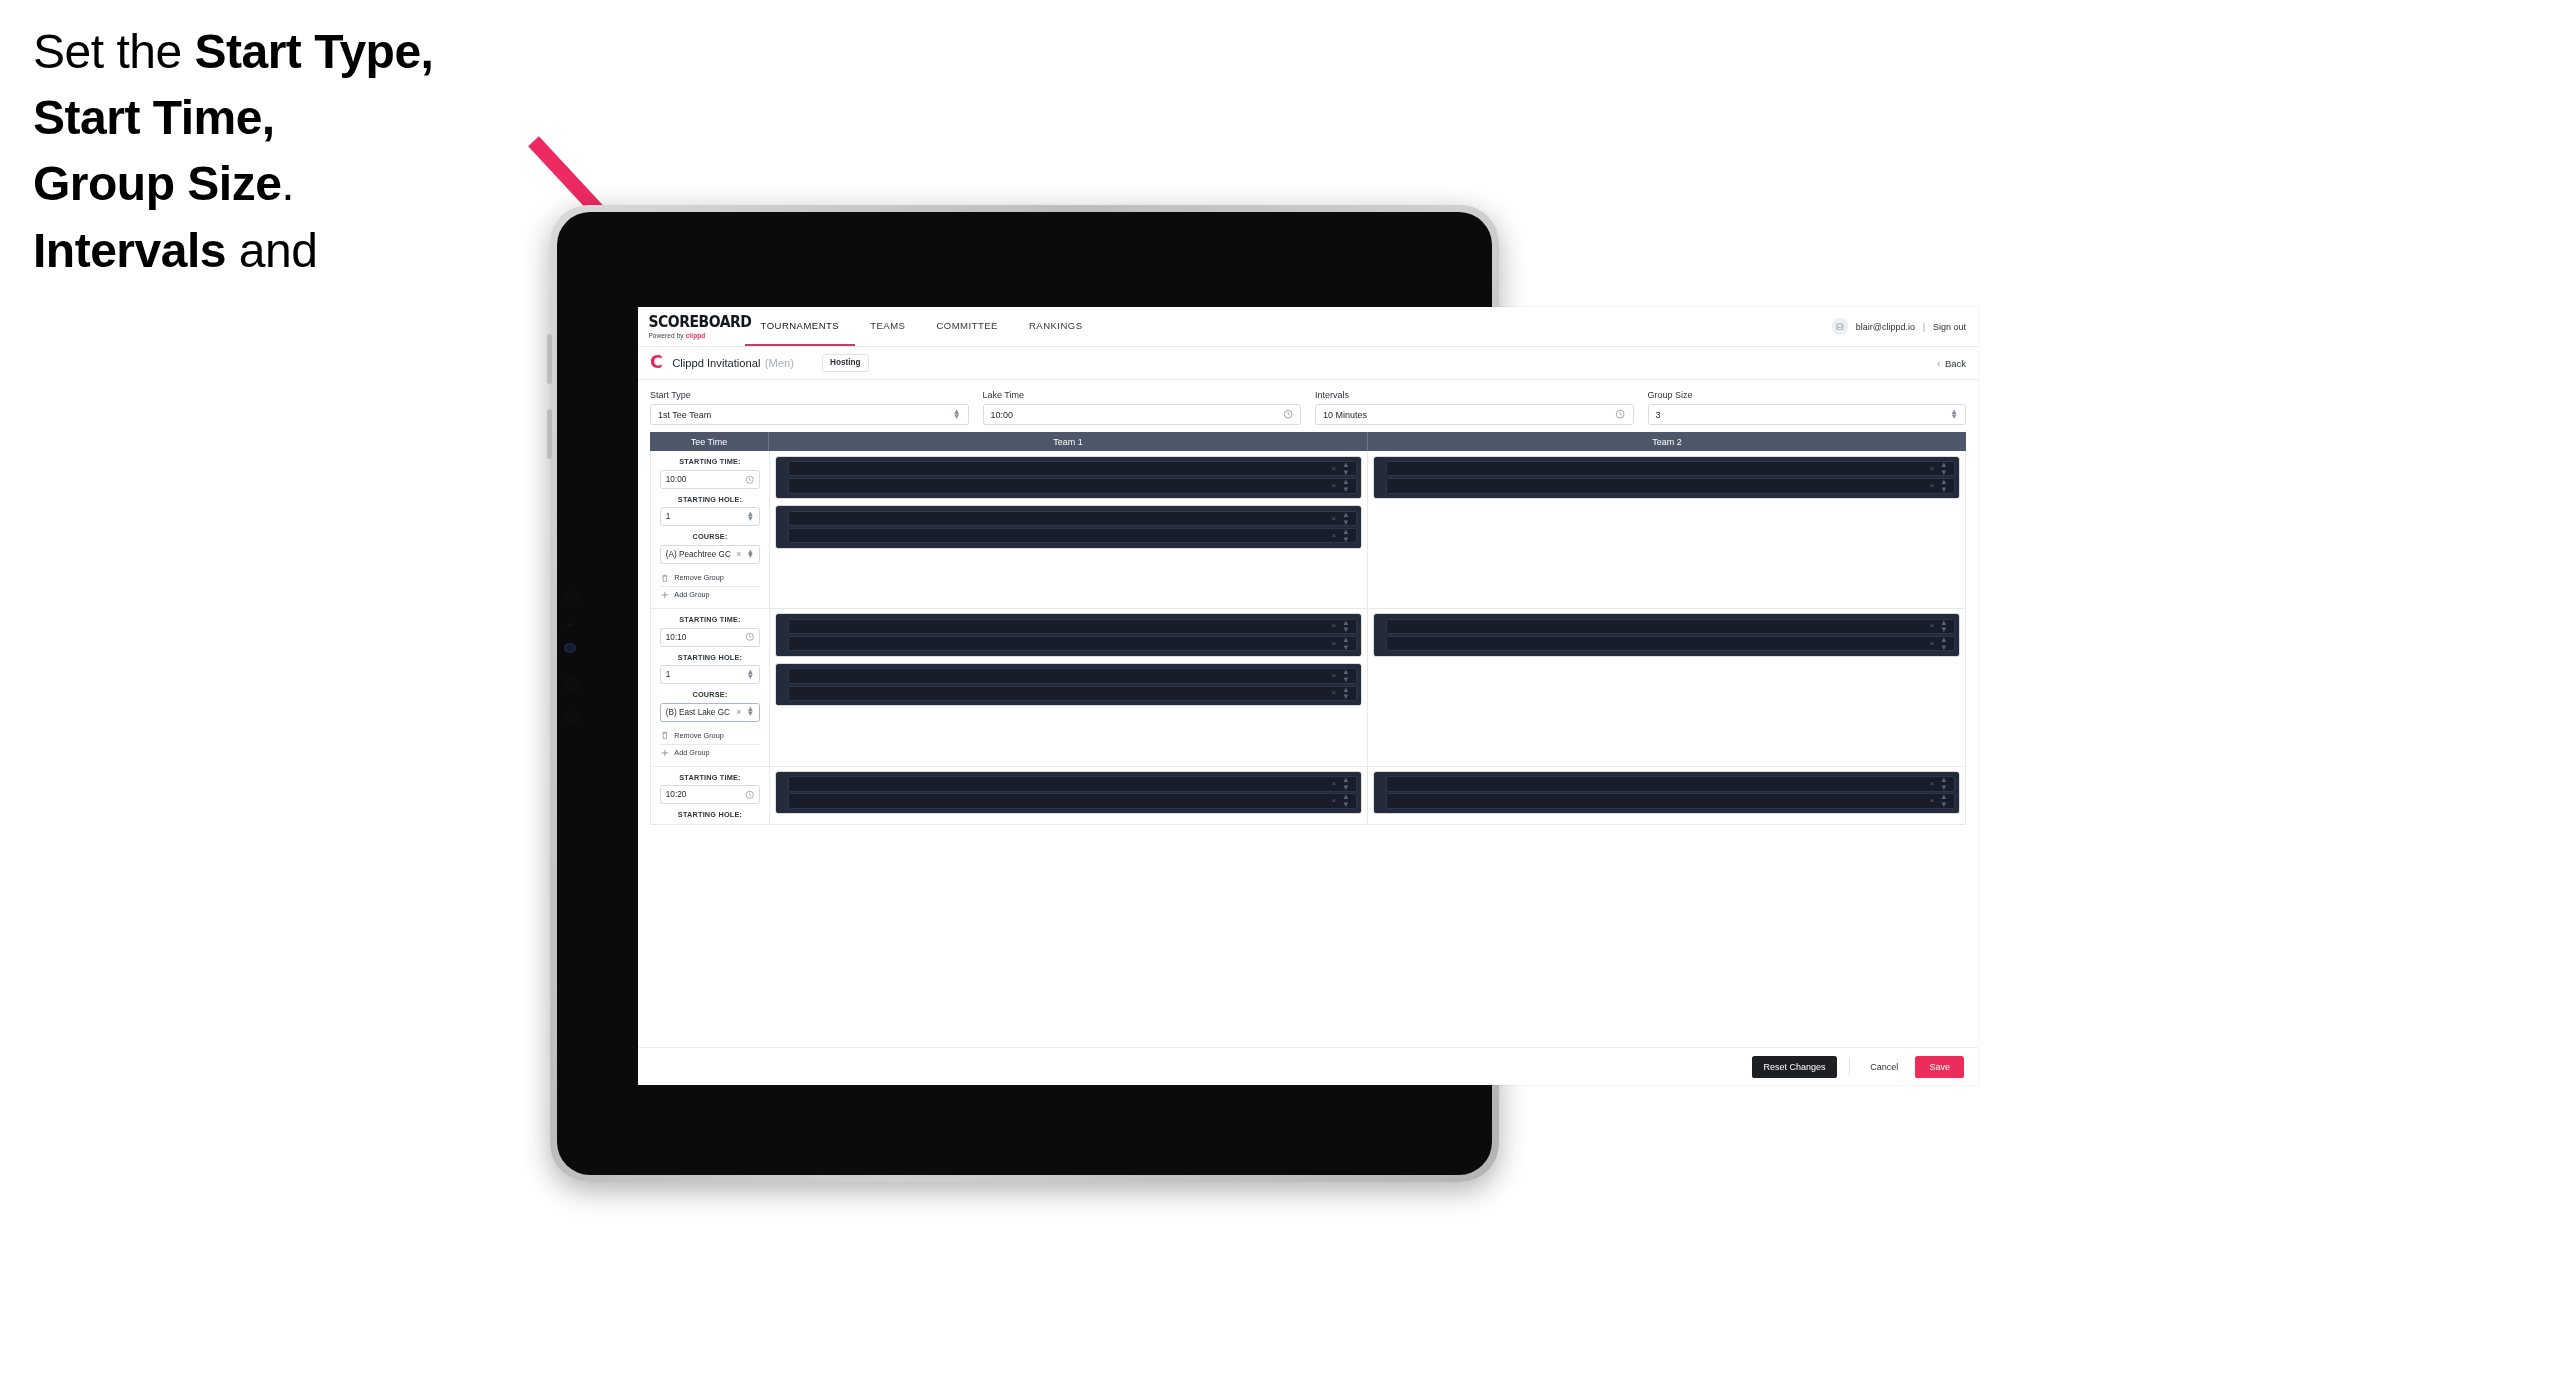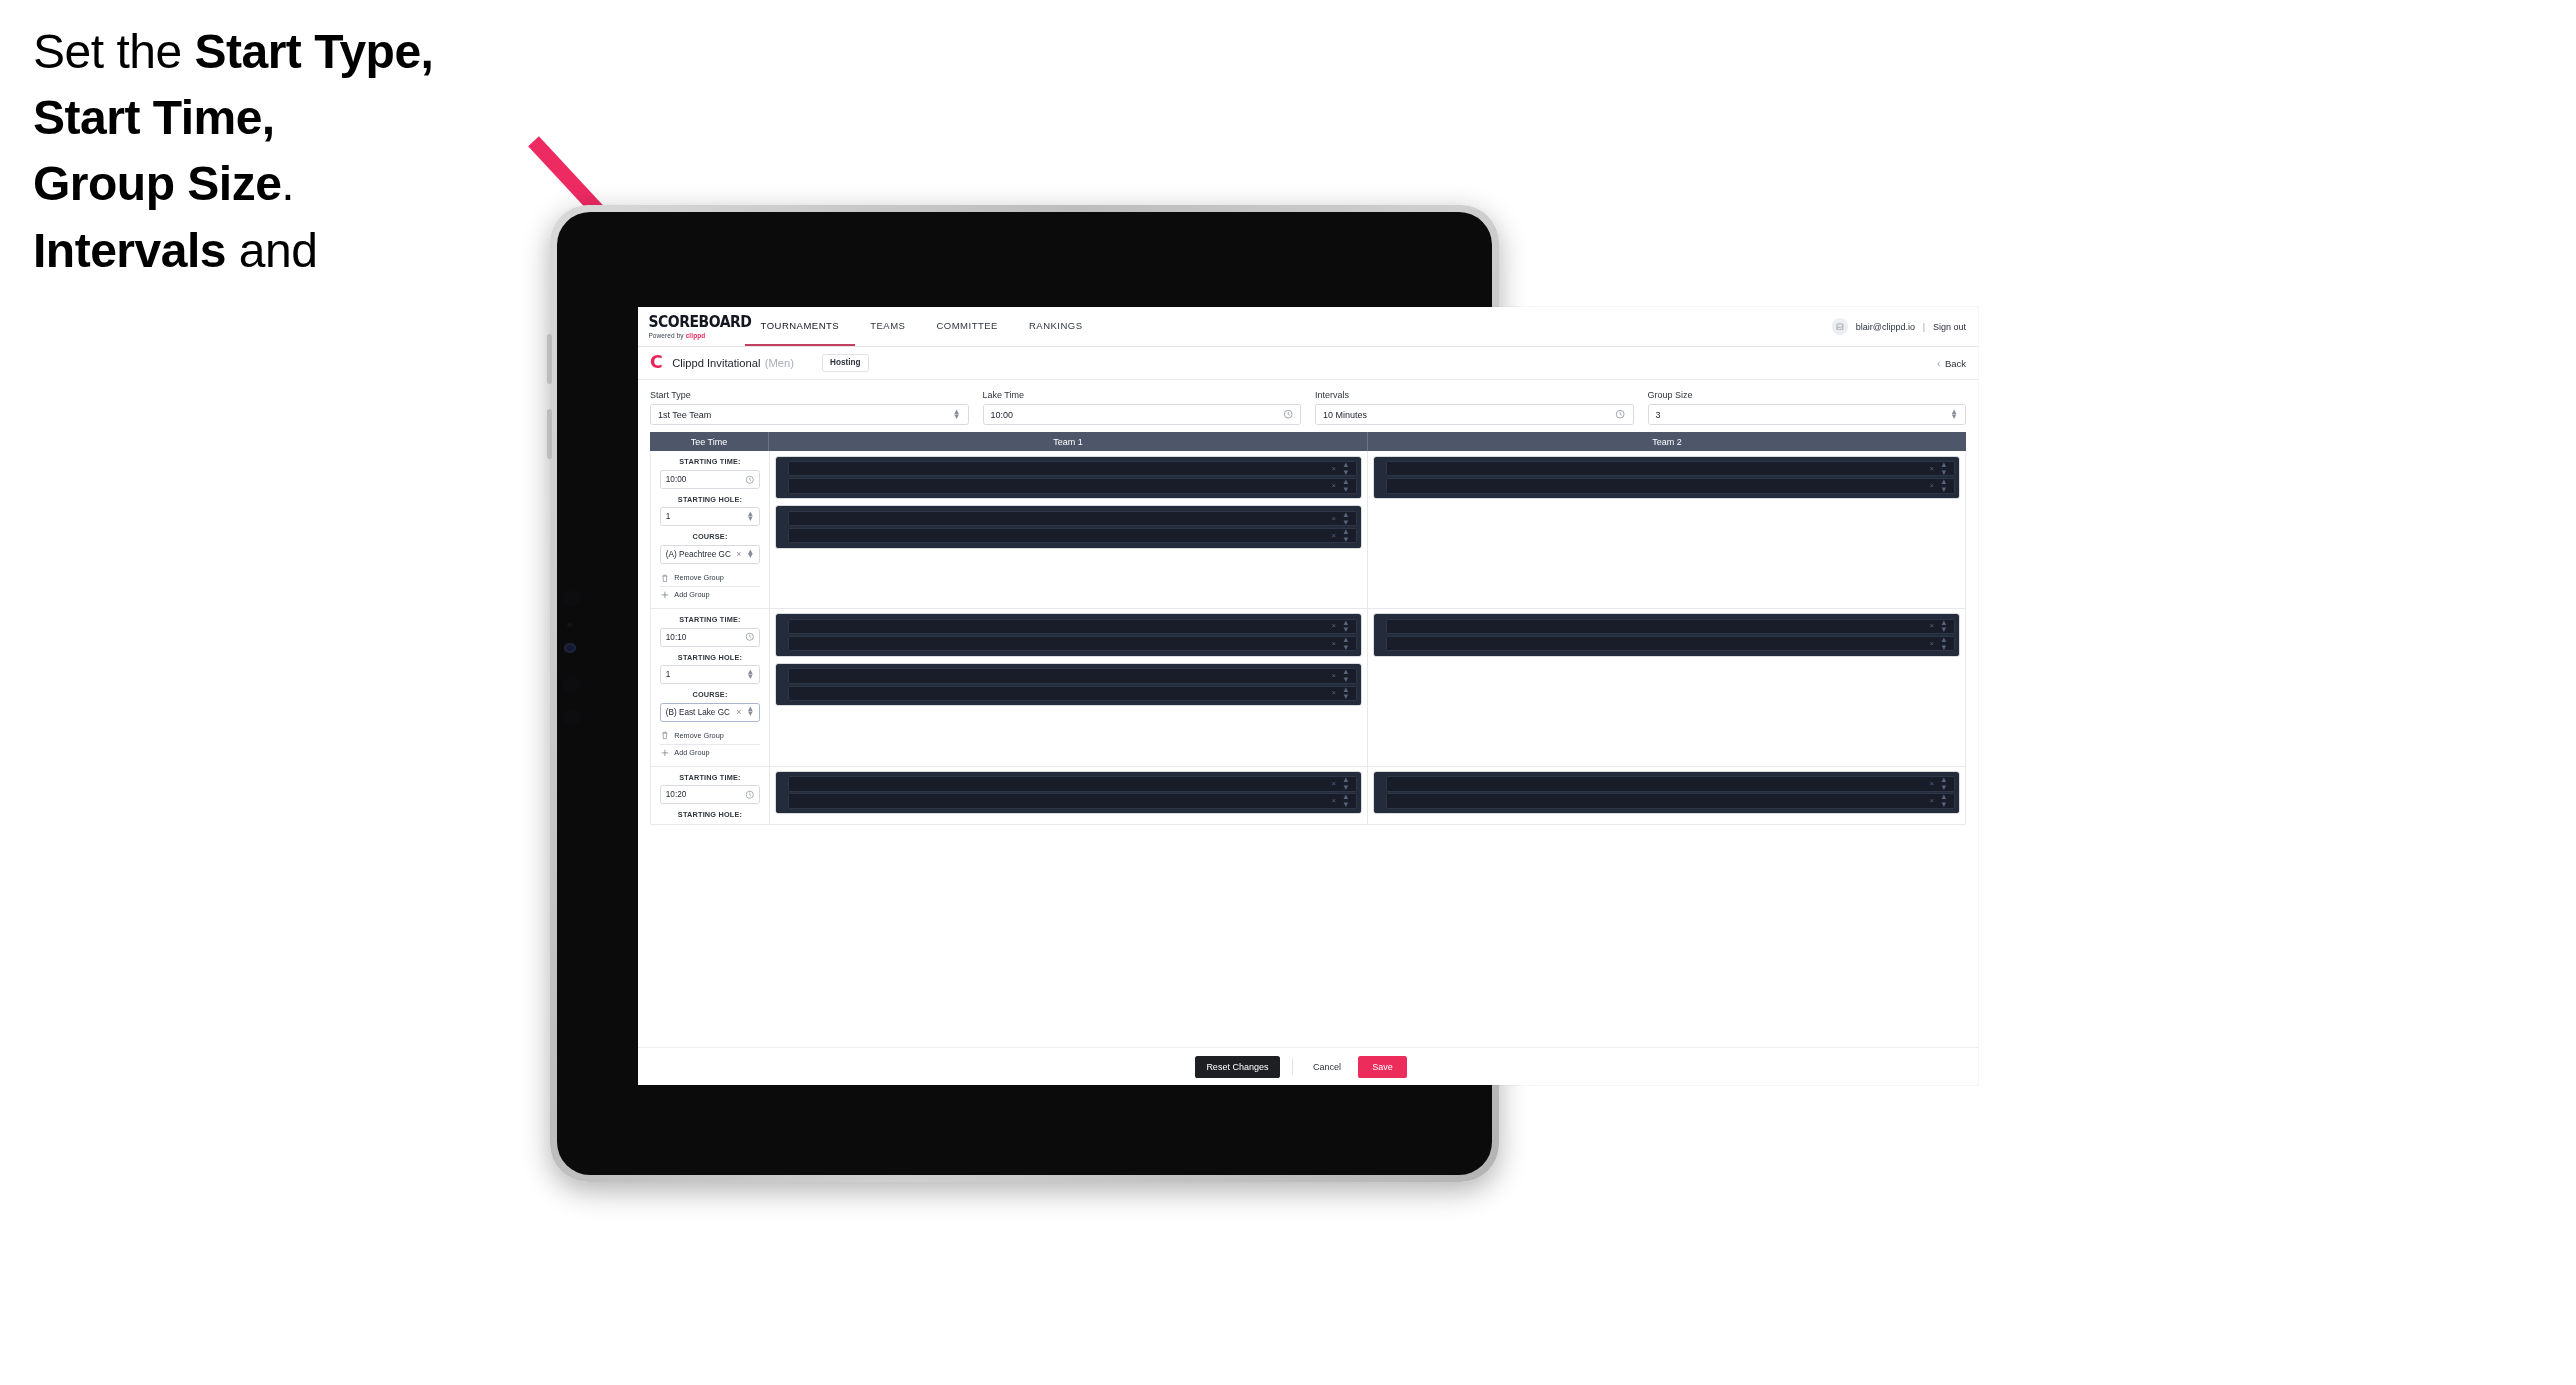--- a/index.html
+++ b/index.html
@@ -164,21 +164,21 @@
     height: 15.5px; display:flex; align-items:center; justify-content:flex-end;
     gap: 6px; padding-right: 6px;
   }
   .slot .sx { color:#5a6377; font-size: 7.8px; line-height:1; cursor:pointer; }
   .slot .sstep { color:#5a6377; font-size: 7.8px; line-height:1; cursor:pointer; }
 
   
   .footer {
     position:absolute; left:0; right:0; bottom:0; height: 38px; background:#fff;
     border-top: 0.9px solid #eceef1;
-    display:flex; align-items:center; justify-content:center; gap: 0; padding-right: 14px;
+    display:flex; align-items:center; justify-content:flex-end; gap: 0; padding-right: 14px;
   }
   .btn-reset {
     background:#1d1f23; color:#fff; font-size: 9px; padding: 6px 11.2px;
     border-radius: 2.6px; cursor:pointer; font-weight: 500;
   }
   .foot-div { width:0.9px; height: 17.3px; background:#e0e3e7; margin: 0 12px; }
   .btn-cancel { font-size: 9px; color:#2c313b; cursor:pointer; padding: 6px 8.6px; }
   .btn-save {
     background:#ec2d5c; color:#fff; font-size: 9px; padding: 6px 14px;
     border-radius: 2.6px; cursor:pointer; margin-left: 8.6px;

